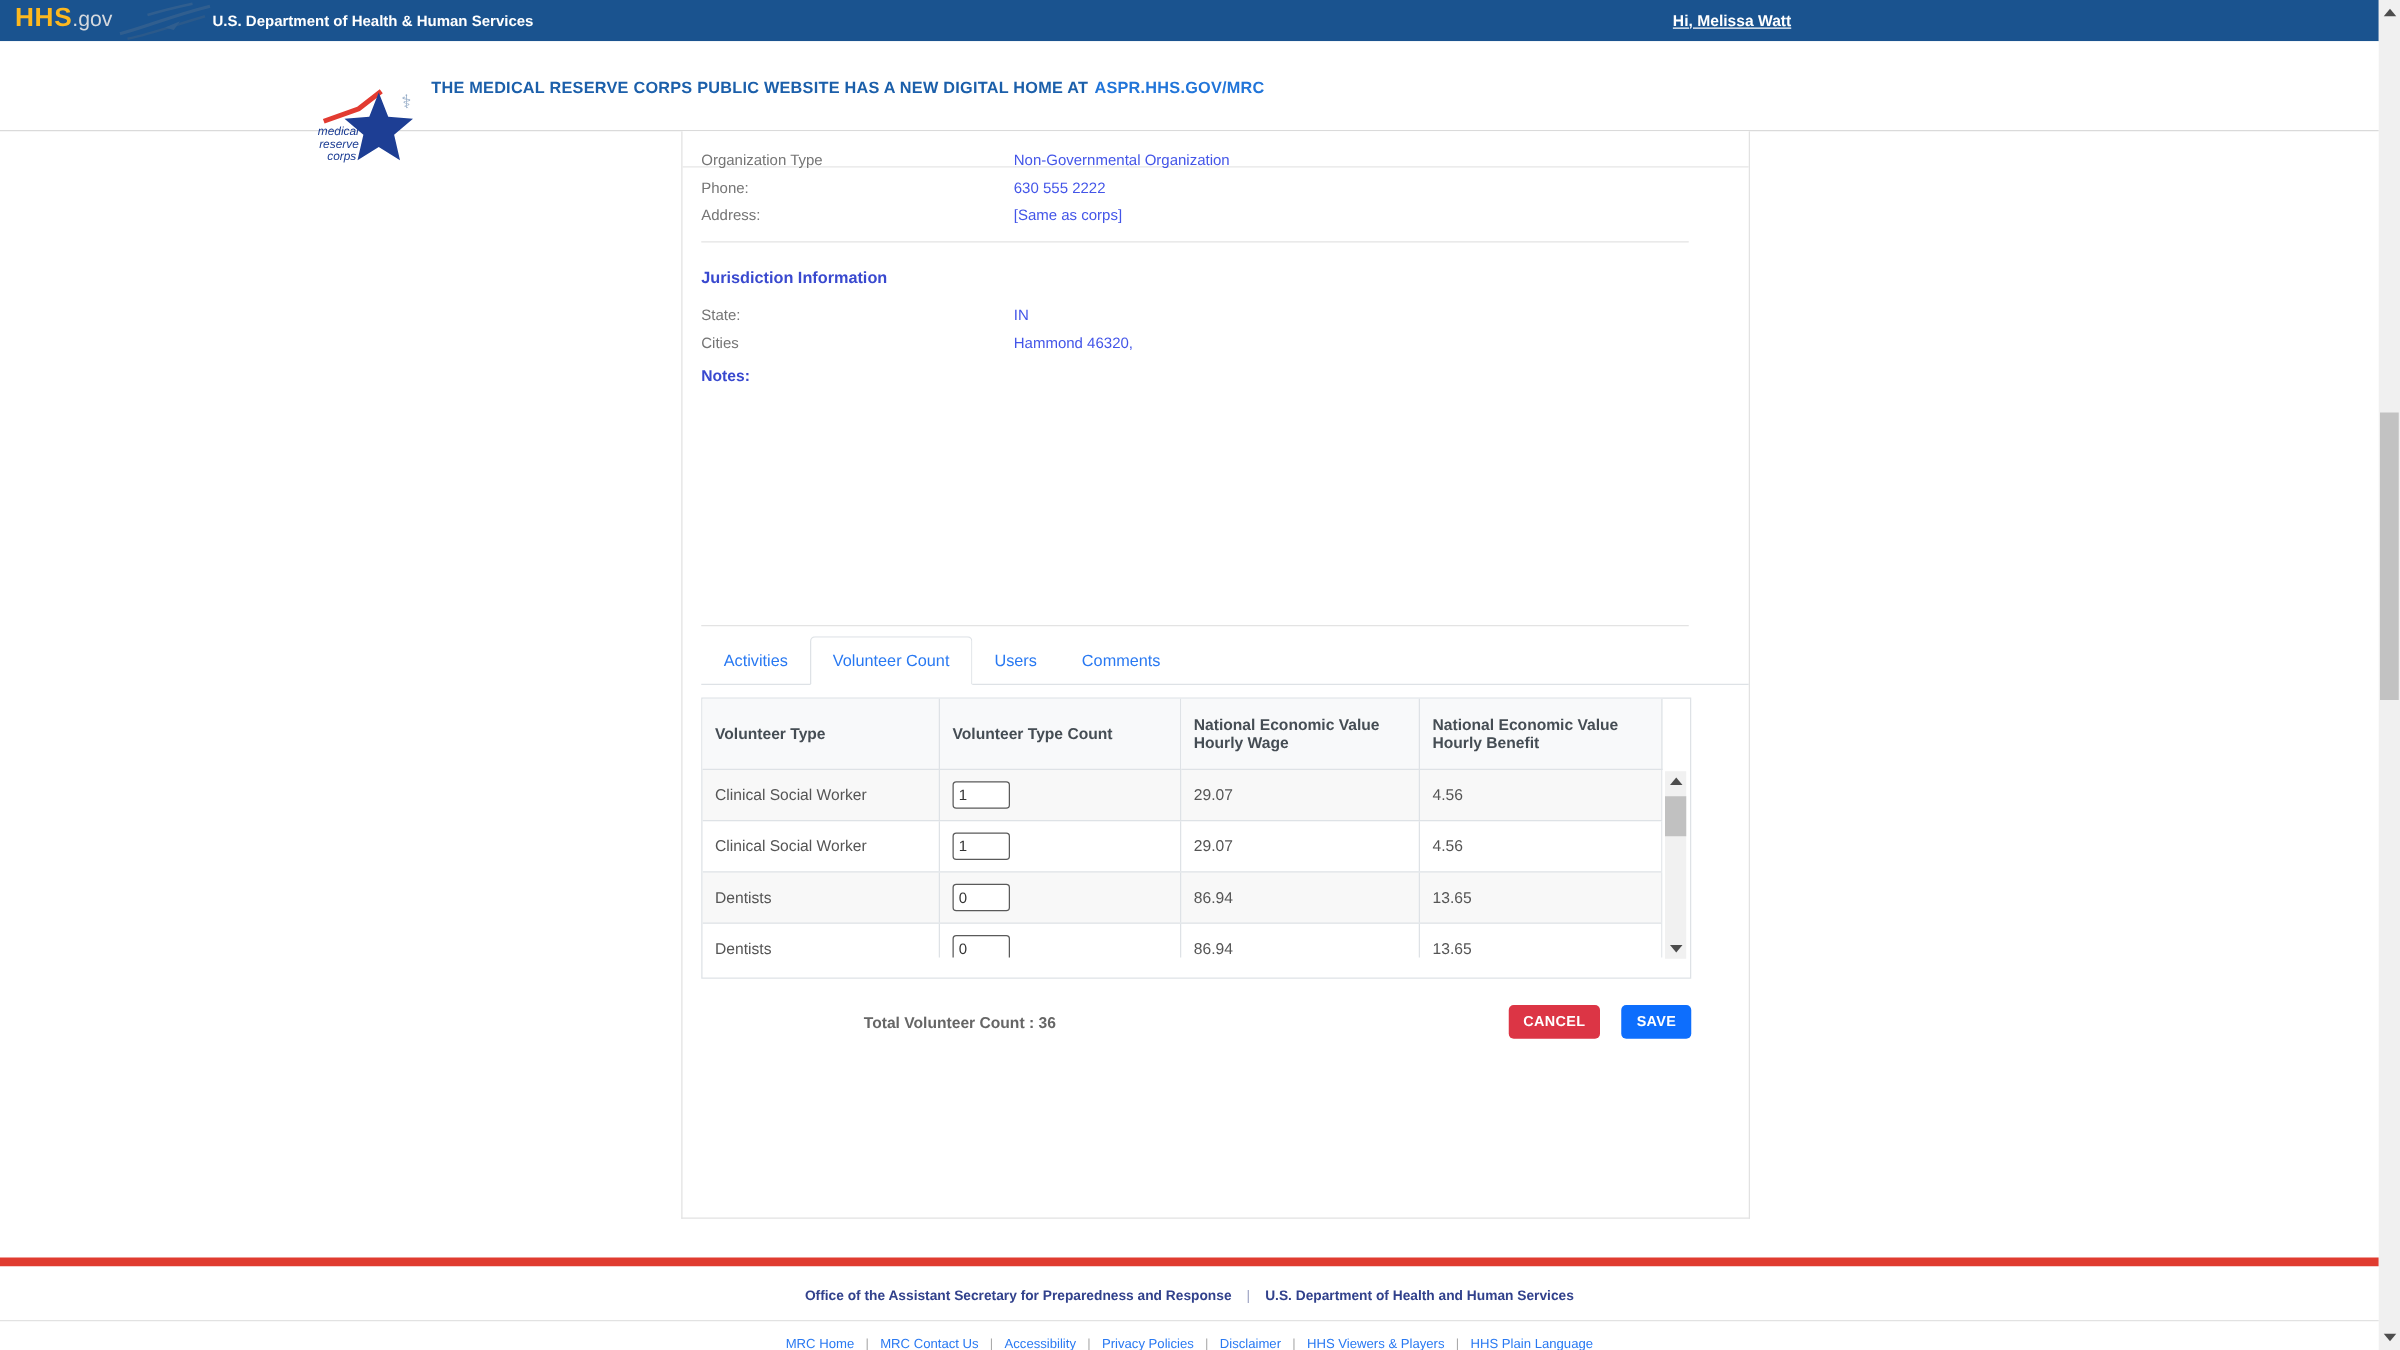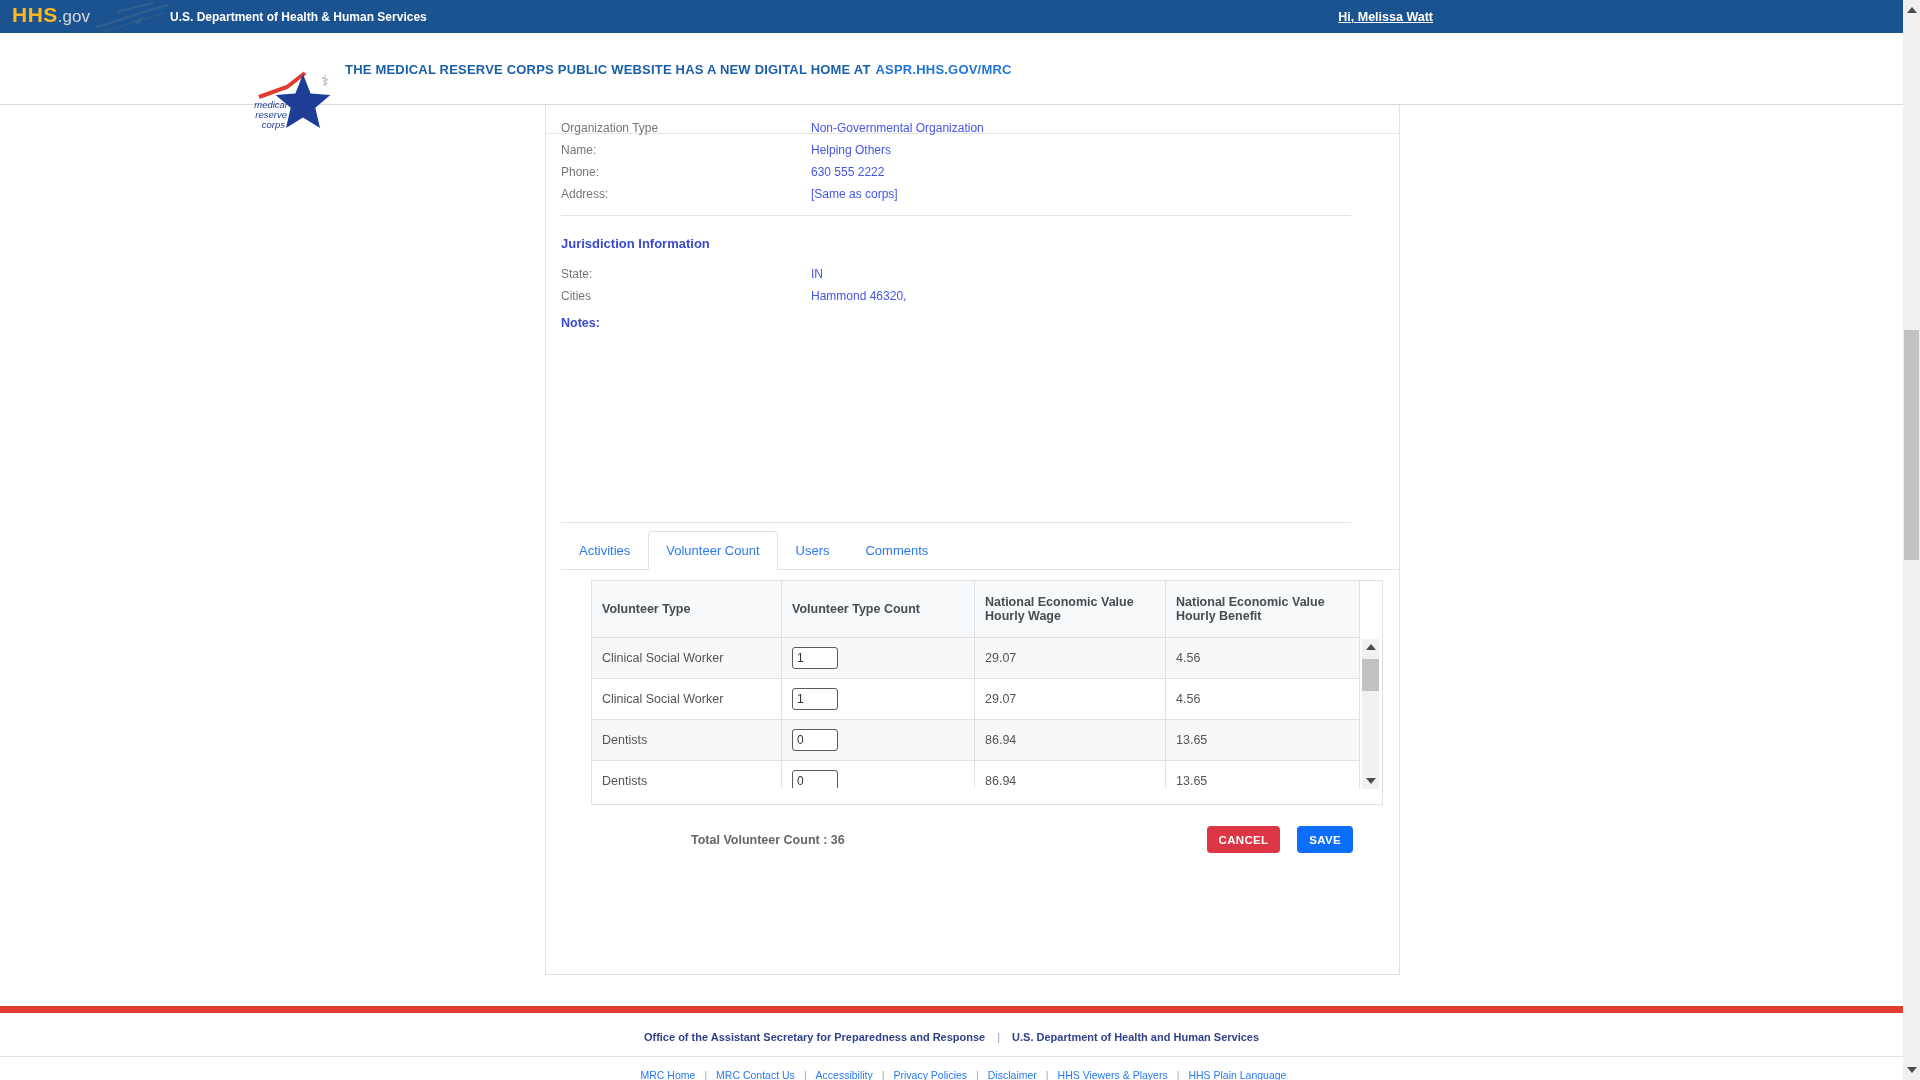--- a/index.html
+++ b/index.html
@@ -49,21 +49,21 @@
   
   .tabstrip-top { border:none; border-top:1px solid #e3e3e3; margin-top:192px; }
   .tabs { display:flex; align-items:flex-end; height:47px; border-bottom:1px solid #dee2e6;
           margin-right:-48px; padding-right:48px; }
   .tab { font-size:13px; color:#2979f2; padding:11px 17px; cursor:pointer; position:relative; top:1px;
          border:1px solid transparent; border-radius:4px 4px 0 0; }
   .tab.active { background:#fff; border-color:#dee2e6 #dee2e6 #ffffff #dee2e6; }
 
   
   .table-outer { margin-top:10px; width:792px; border:1px solid #dee2e6; position:relative;
-                 padding-bottom:16px; background:#fff;margin-left:30px; }
+                 padding-bottom:16px; background:#fff; }
   .thead { display:grid; grid-template-columns:190px 193px 191px auto; margin-right:22px; }
   .th { height:57px; display:flex; align-items:center; padding:0 10px; font-size:12.5px; font-weight:bold;
         color:#454d54; background:#f8f9fa; border-right:1px solid #dee2e6; border-bottom:1px solid #dee2e6; }
   .tbody-viewport { height:150px; overflow:hidden; margin-right:22px; }
   .trow { display:grid; grid-template-columns:190px 193px 191px auto; height:41px;
           border-bottom:1px solid #dee2e6; }
   .trow:nth-child(odd) { background:rgba(0,0,0,.028); }
   .td { display:flex; align-items:center; padding:0 10px; font-size:12.5px; color:#555;
         border-right:1px solid #dee2e6; }
   .count-input { width:46px; height:22px; border:1.5px solid #5a5a5a; border-radius:3px;
@@ -91,21 +91,21 @@
          font-weight:bold; letter-spacing:.3px; cursor:pointer; font-family:"Liberation Sans",sans-serif; }
   .btn-cancel { background:#dc3545; }
   .btn-save { background:#0d6efd; }
 
   
   .redbar { position:absolute; left:0; top:1006px; width:1903px; height:7px; background:#e03c30; }
   .footer-org { position:absolute; left:0; top:1031px; width:1903px; text-align:center;
                 font-size:11px; font-weight:bold; color:#31418c; }
   .footer-org span + span::before { content:"|"; color:#9aa0c0; font-weight:normal; margin:0 12px; }
   .footer-hr { position:absolute; left:0; top:1056px; width:1903px; border:none; border-top:1px solid #e2e2e2; }
-  .footer-links { position:absolute; left:12px; top:1069px; width:1903px; display:flex; justify-content:center;
+  .footer-links { position:absolute; left:0; top:1069px; width:1903px; display:flex; justify-content:center;
                   font-size:10.5px; color:#2979f2; list-style:none; }
   .footer-links li { cursor:pointer; }
   .footer-links li + li::before { content:"|"; color:#aaa; margin:0 9px; cursor:default; }
 </style>
 </head>
 <body>
 
 <div class="topbar">
   <span class="eagle">
     <svg width="80" height="33" viewBox="0 0 80 33" fill="none">
@@ -144,24 +144,20 @@
 <div class="card">
   <div class="content">
 
     <div class="fields">
 
         <div class="frow">
           <span class="lbl">Organization Type</span>
           <span class="val">Non-Governmental Organization</span>
         </div>
 
-        <div class="frow">
-          <span class="lbl">Name:</span>
-          <span class="val">Helping Others</span>
-        </div>
 
         <div class="frow">
           <span class="lbl">Phone:</span>
           <span class="val">630 555 2222</span>
         </div>
 
         <div class="frow">
           <span class="lbl">Address:</span>
           <span class="val">[Same as corps]</span>
         </div>

